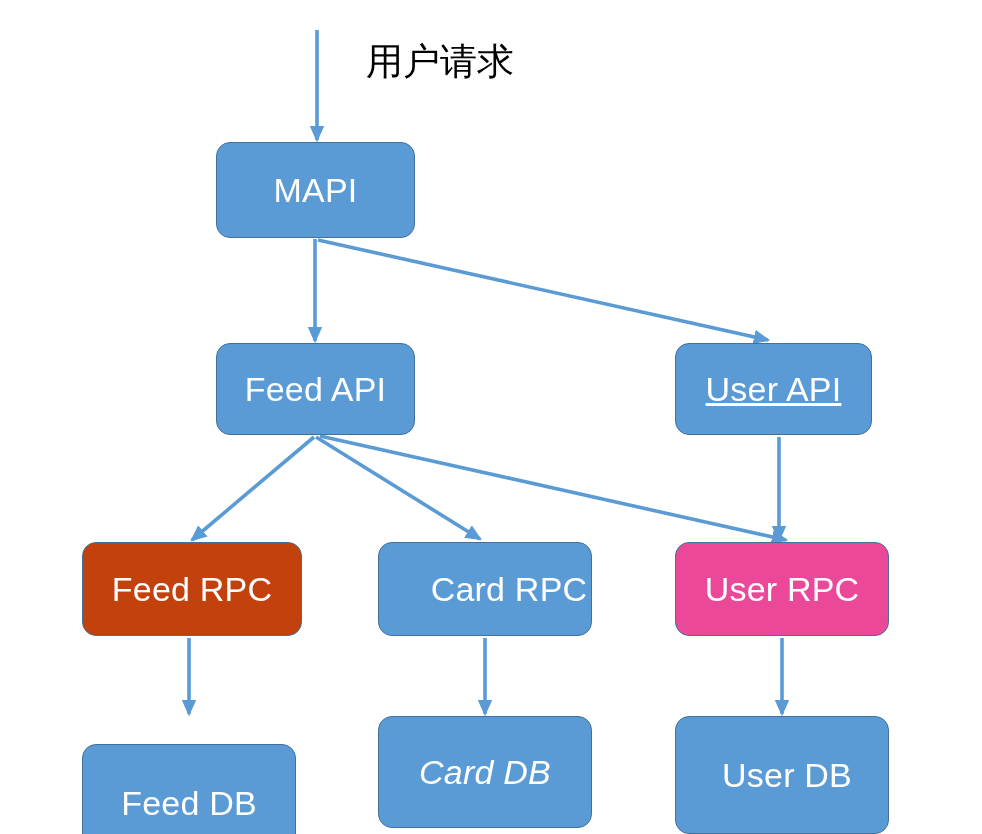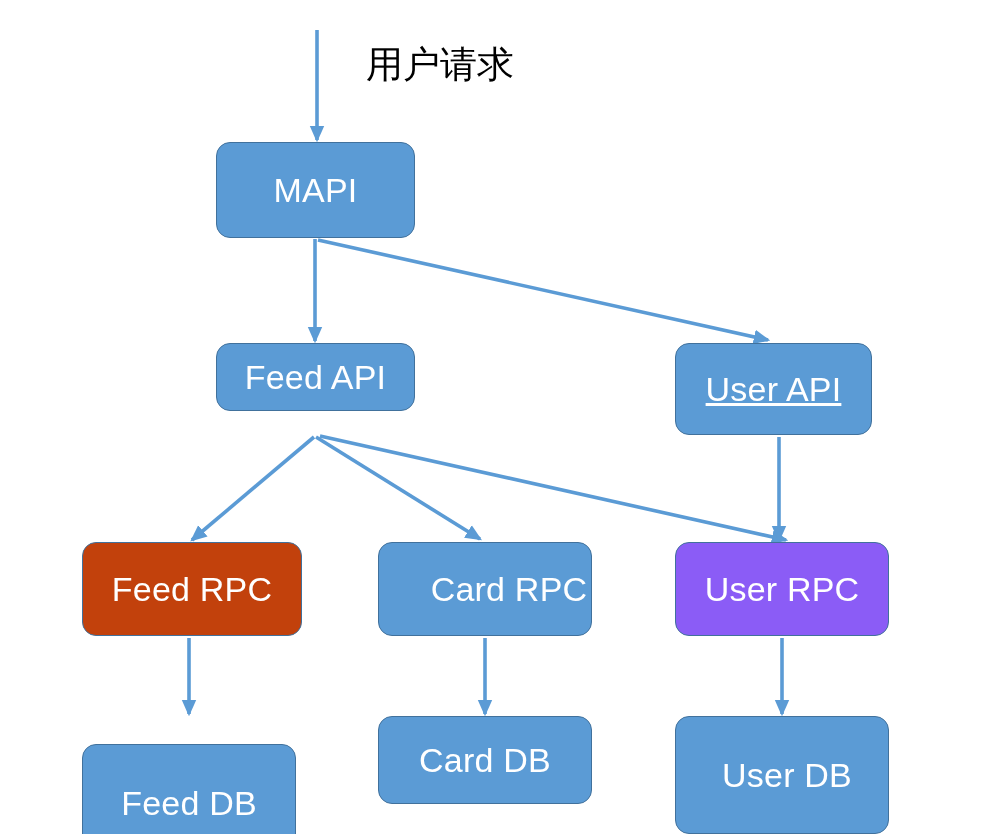--- a/index.html
+++ b/index.html
@@ -42,21 +42,21 @@
   }
   .node-label {
     color: #ffffff;
   }
   .free-label {
     position: absolute;
     color: #000000;
     font-size: 37px;
     line-height: 1;
     white-space: nowrap;
-    font-family: Liberation Serif, serif;
+    font-family: Liberation Mono, monospace;
   }
 </style>
 </head>
 <body>
 
 <div id="canvas">
 
   <svg id="edge-layer" viewBox="0 0 982 834" xmlns="http://www.w3.org/2000/svg">
     <defs>
       <marker id="arrowhead" viewBox="0 0 10 10" refX="8.6" refY="5" markerWidth="4.6" markerHeight="4.6" orient="auto-start-reverse">
@@ -74,39 +74,39 @@
         <line x1="189" y1="638" x2="189" y2="714" stroke="#5B9BD5" marker-end="url(#arrowhead)"></line>
         <line x1="485" y1="638" x2="485" y2="714" stroke="#5B9BD5" marker-end="url(#arrowhead)"></line>
         <line x1="782" y1="638" x2="782" y2="714" stroke="#5B9BD5" marker-end="url(#arrowhead)"></line>
       </g>
   </svg>
 
   <div id="nodes-layer">
       <div class="node" style="left: 216px; top: 142px; width: 199px; height: 96px; background: rgb(91, 155, 213); border-color: rgb(65, 113, 156);">
         <span class="node-label">MAPI</span>
       </div>
-      <div class="node" style="left: 216px; top: 343px; width: 199px; height: 68px; background: rgb(91, 155, 213); border-color: rgb(65, 113, 156);">
+      <div class="node" style="left: 216px; top: 343px; width: 199px; height: 92px; background: rgb(91, 155, 213); border-color: rgb(65, 113, 156);">
         <span class="node-label">Feed API</span>
       </div>
       <div class="node" style="left: 675px; top: 343px; width: 197px; height: 92px; background: rgb(91, 155, 213); border-color: rgb(65, 113, 156); text-decoration: underline;">
         <span class="node-label">User API</span>
       </div>
       <div class="node" style="left: 82px; top: 542px; width: 220px; height: 94px; background: #c2410c; border-color: rgb(65, 113, 156);">
         <span class="node-label">Feed RPC</span>
       </div>
       <div class="node" style="left: 378px; top: 542px; width: 214px; height: 94px; background: rgb(91, 155, 213); border-color: rgb(65, 113, 156); padding-left: 48px;">
         <span class="node-label">Card RPC</span>
       </div>
-      <div class="node" style="left: 675px; top: 542px; width: 214px; height: 94px; background: #8b5cf6; border-color: rgb(65, 113, 156);">
+      <div class="node" style="left: 675px; top: 542px; width: 214px; height: 94px; background: #ec4899; border-color: rgb(65, 113, 156);">
         <span class="node-label">User RPC</span>
       </div>
       <div class="node" style="left: 82px; top: 744px; width: 214px; height: 118px; background: rgb(91, 155, 213); border-color: rgb(65, 113, 156);">
         <span class="node-label">Feed DB</span>
       </div>
-      <div class="node" style="left: 378px; top: 716px; width: 214px; height: 88px; background: rgb(91, 155, 213); border-color: rgb(65, 113, 156);">
+      <div class="node" style="left: 378px; top: 716px; width: 214px; height: 112px; background: rgb(91, 155, 213); border-color: rgb(65, 113, 156); font-style: italic;">
         <span class="node-label">Card DB</span>
       </div>
       <div class="node" style="left: 675px; top: 716px; width: 214px; height: 118px; background: rgb(91, 155, 213); border-color: rgb(65, 113, 156); padding-left: 10px;">
         <span class="node-label">User DB</span>
       </div>
     </div>
   <div id="labels-layer">
       <div class="free-label" style="left: 366px; top: 46px; color: rgb(0, 0, 0);">用户请求</div>
     </div>
 

